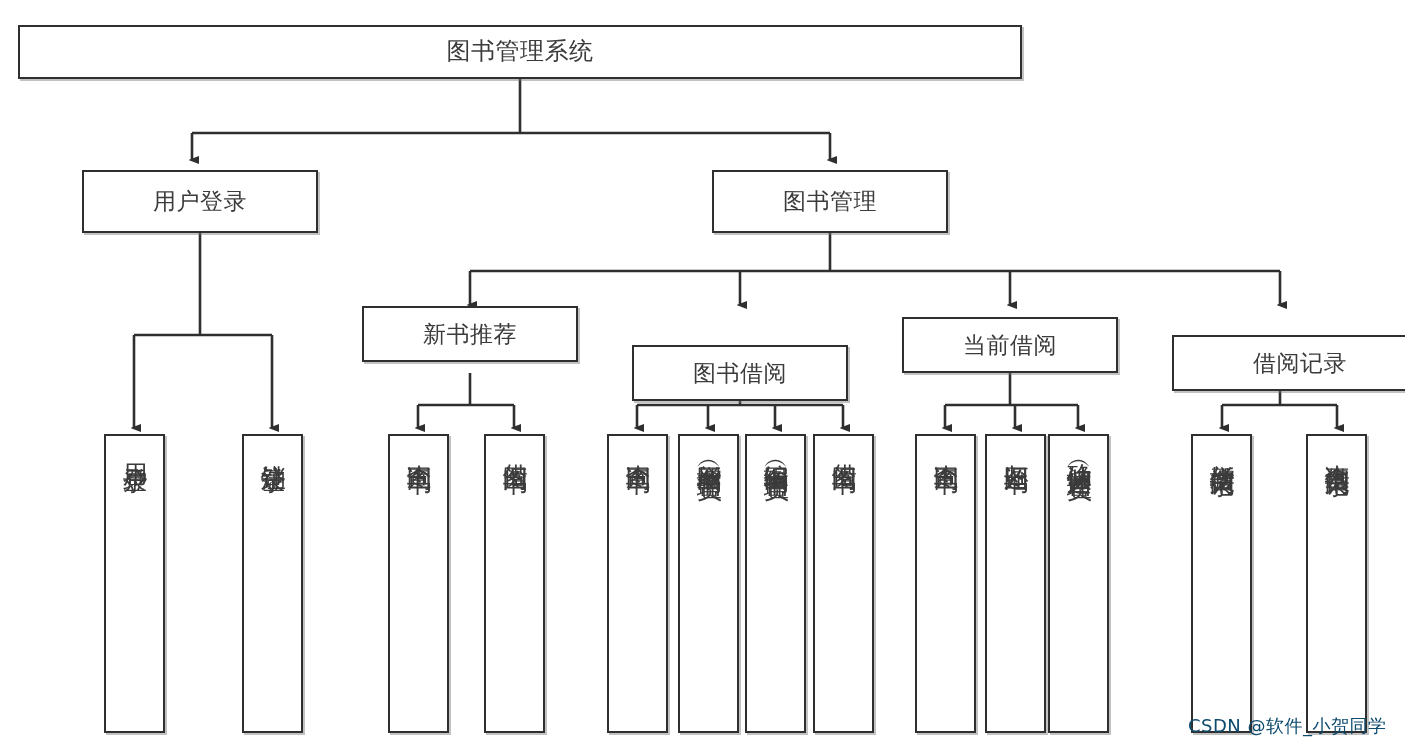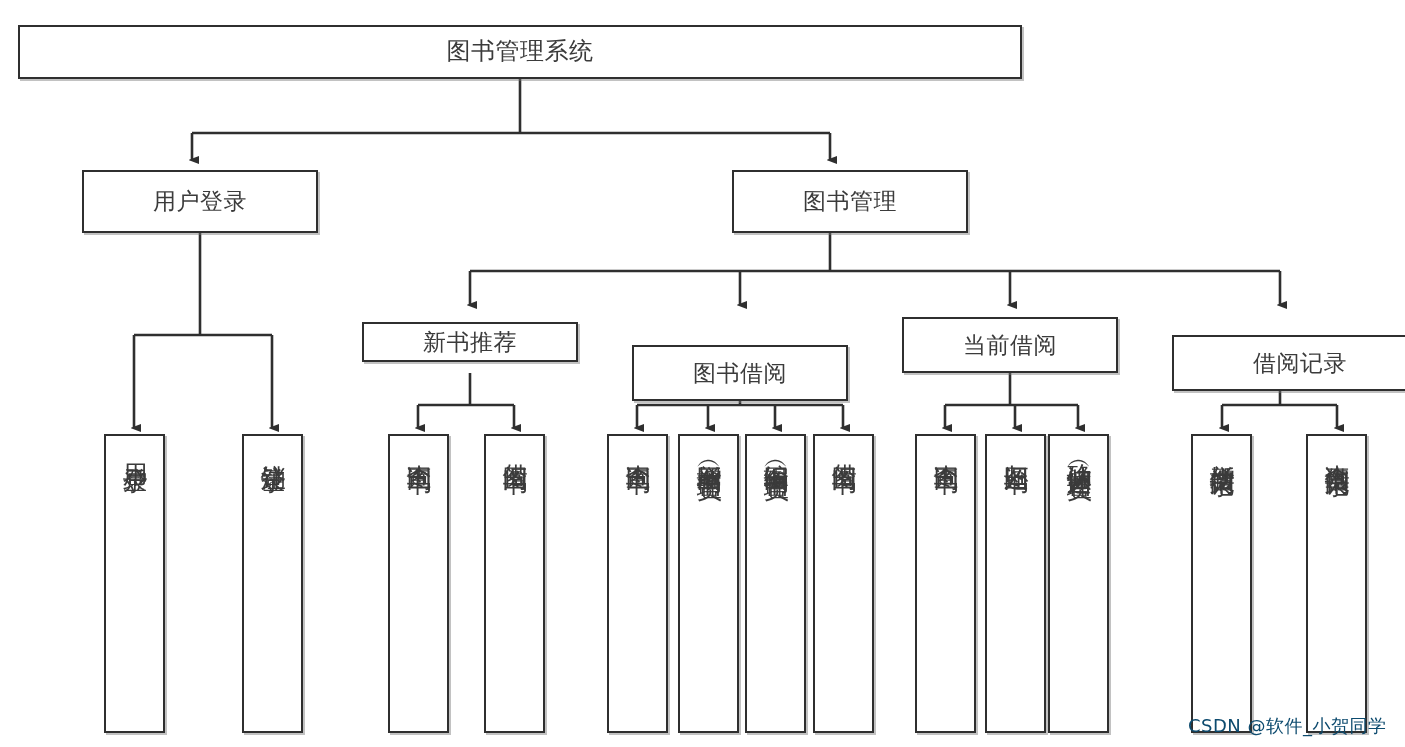--- a/index.html
+++ b/index.html
@@ -130,25 +130,25 @@
   </svg>
 
   <div class="node horiz root" style="left:18px; top:25px; width:1004px; height:54px;">
     <span class="label">图书管理系统</span>
   </div>
 
   <div class="node horiz" style="left:82px; top:170px; width:236px; height:63px;">
     <span class="label">用户登录</span>
   </div>
 
-  <div class="node horiz" style="left:732px; top:170px; width:236px; height:63px;">
+  <div class="node horiz" style="left:712px; top:170px; width:236px; height:63px;">
     <span class="label">图书管理</span>
   </div>
 
-  <div class="node horiz" style="left:362px; top:322px; width:216px; height:40px;">
+  <div class="node horiz" style="left:362px; top:306px; width:216px; height:56px;">
     <span class="label">新书推荐</span>
   </div>
 
   <div class="node horiz" style="left:632px; top:317px; width:216px; height:56px;margin-top:28px;">
     <span class="label">图书借阅</span>
   </div>
 
   <div class="node horiz" style="left:902px; top:317px; width:216px; height:56px;">
     <span class="label">当前借阅</span>
   </div>

